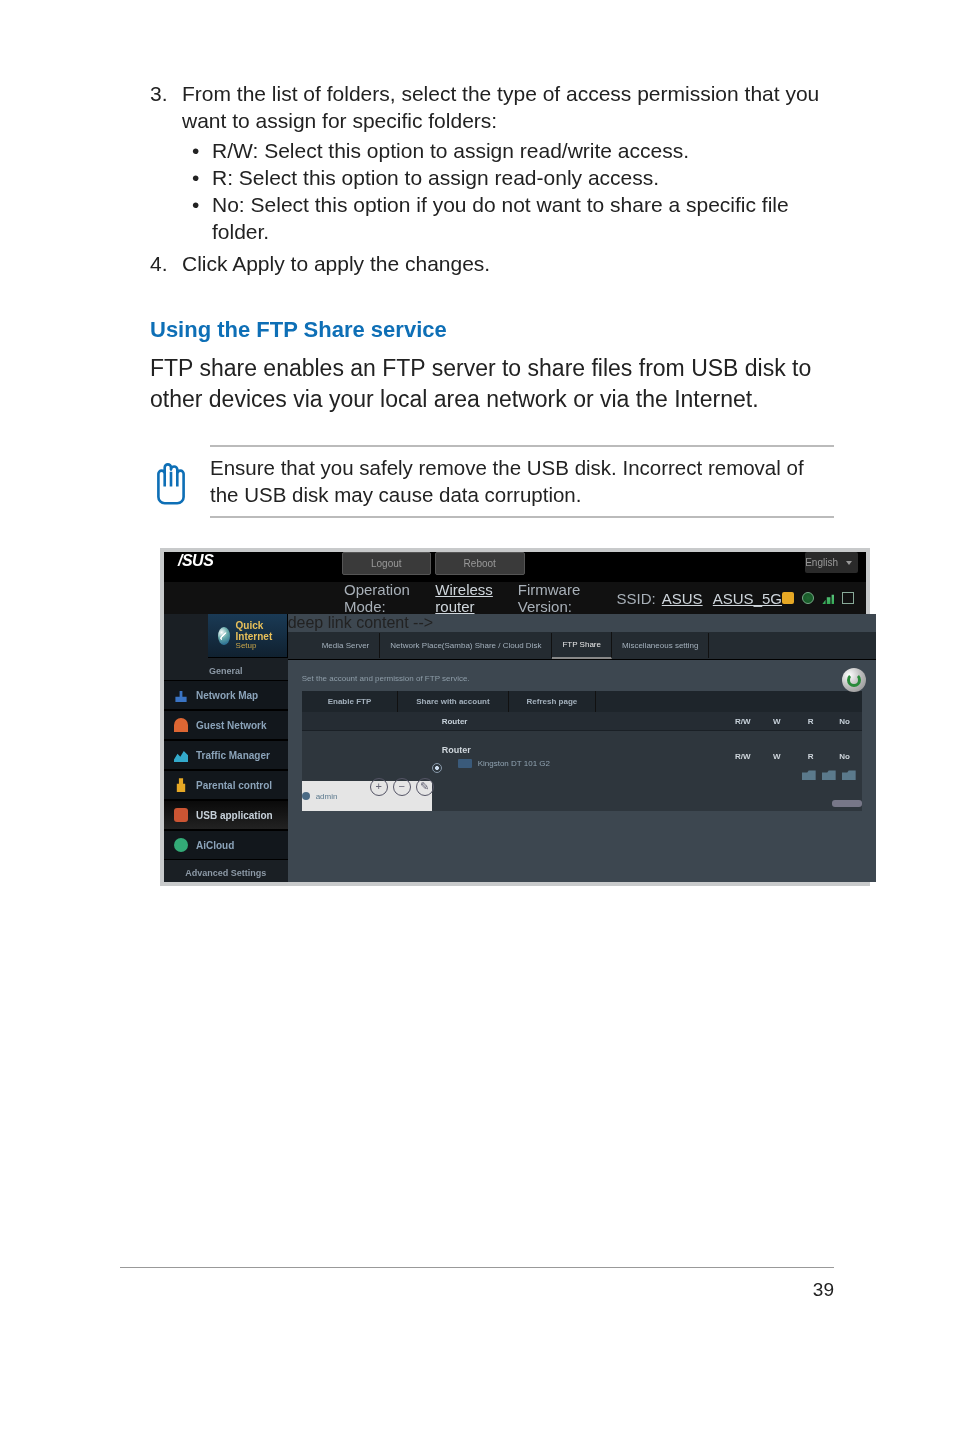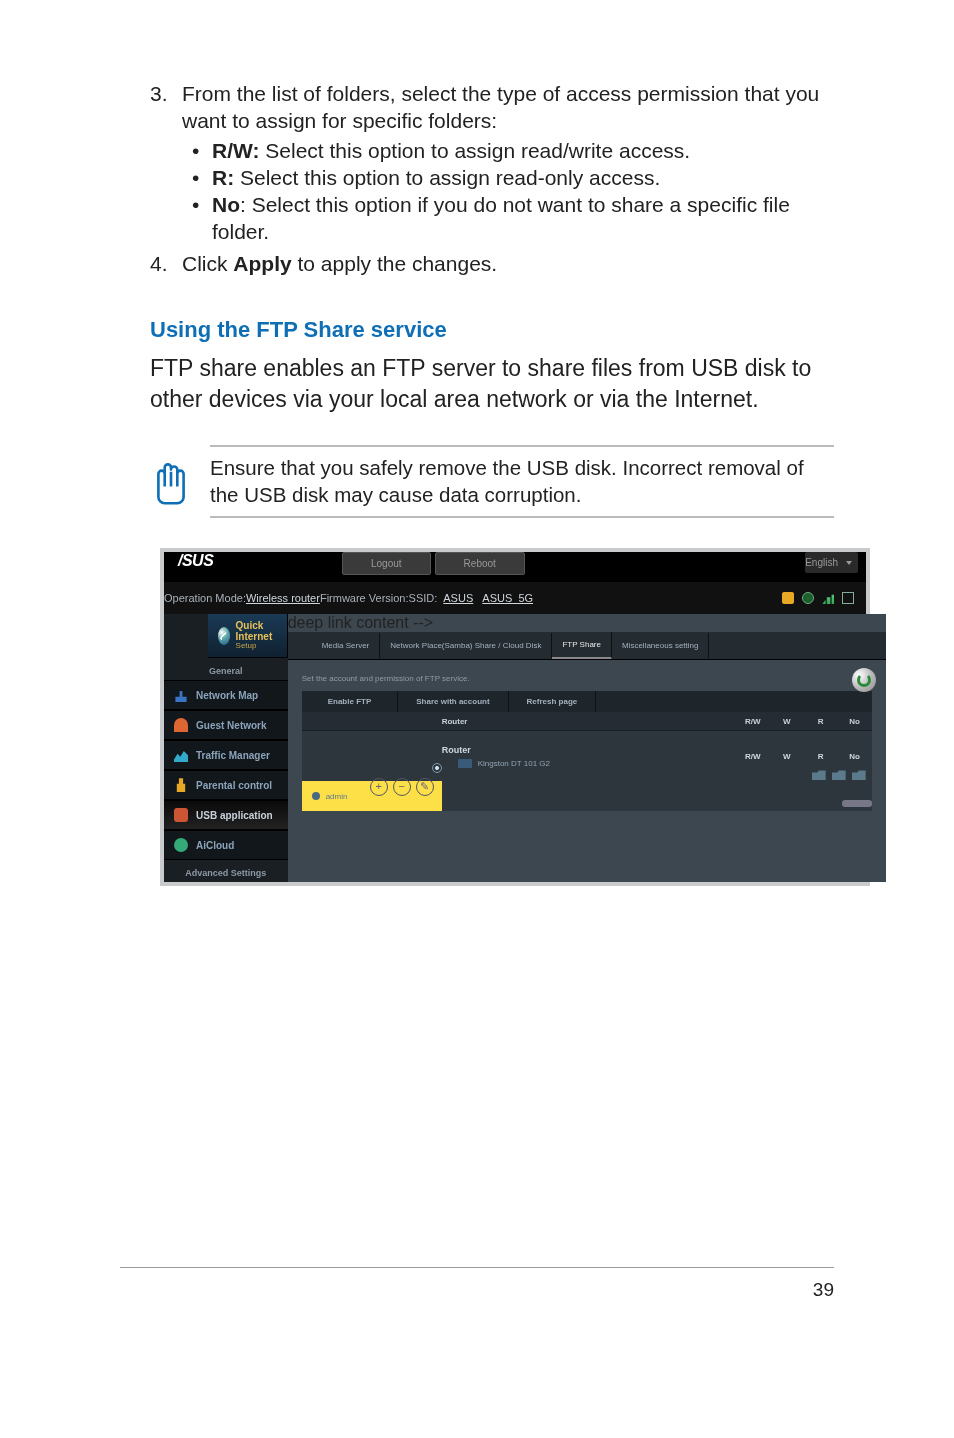--- a/index.html
+++ b/index.html
@@ -75,21 +75,21 @@
   }
   .note-icon svg { width: 42px; height: auto; }
   .note-text {
     flex: 1;
     border-top: 2px solid #bbb;
     border-bottom: 2px solid #bbb;
     padding: 8px 0;
     font-size: 20.5px;
     line-height: 1.3;
   }
-  .bold { font-weight: 700; }
+  .bold { font-weight: 400; }
 
   
   .router {
     width: 710px;
     margin: 0 auto 0 10px;
     background: #1a1f24;
     border: 4px solid #c8cacb;
     box-sizing: border-box;
     font-family: Arial, sans-serif;
   }
@@ -135,22 +135,23 @@
     right: 6px; top: 9px;
     border-left: 3px solid transparent;
     border-right: 3px solid transparent;
     border-top: 4px solid #999;
   }
   .r-info {
     background: #111;
     display: flex;
     align-items: center;
     height: 32px;
-    font-size: 11px;
+    font-size: 15px;
     color: #a8b0b8;
+    padding-left: 180px;
   }
   .r-info .ul { text-decoration: underline; color: #cfd6dc; }
   .r-info .ssid { margin-left: 6px; text-decoration: underline; color: #cfd6dc;}
   .r-info-icons { margin-left: auto; margin-right: 12px; display: flex; gap: 8px; }
   .ic { width: 12px; height: 12px; display: inline-block; }
   .ic-usb { background: #e6a825; border-radius: 2px; }
   .ic-globe { border: 1px solid #7a8; border-radius: 50%; box-sizing: border-box; background: radial-gradient(#263, #152); }
   .ic-sig { background: linear-gradient(to top,#3a5,#6c8); clip-path: polygon(0 100%,30% 60%,30% 100%,40% 100%,40% 40%,70% 40%,70% 100%,80% 100%,80% 20%,100% 20%,100% 100%); }
   .ic-sq { border: 1px solid #8a9; box-sizing: border-box; }
   .r-body { display: flex; }
@@ -227,23 +228,22 @@
   }
   .dtab { padding: 6px 18px; color: #a3b0bc; font-weight: 700; border-right: 1px solid #111; }
   .dtab.first { padding: 6px 26px; }
   .account-row {
     display: flex; height: 30px;
     background: #2e363d;
     font-size: 8px; color: #8a99a6;
   }
   .account-left {
     width: 130px;
-    background: #fde047;
-    display: flex; align-items: center;
-    padding-left: 10px;
+    background: #e5e5e5;
+    display: flex; align-items: center;
     color: #5d7a8e;
   }
   .account-left::before {
     content: ""; width: 8px; height: 8px;
     background: #4a6a84; border-radius: 50%; margin-right: 6px;
   }
   .addicons {
     position: absolute;
     left: 68px;
     top: 66px;

